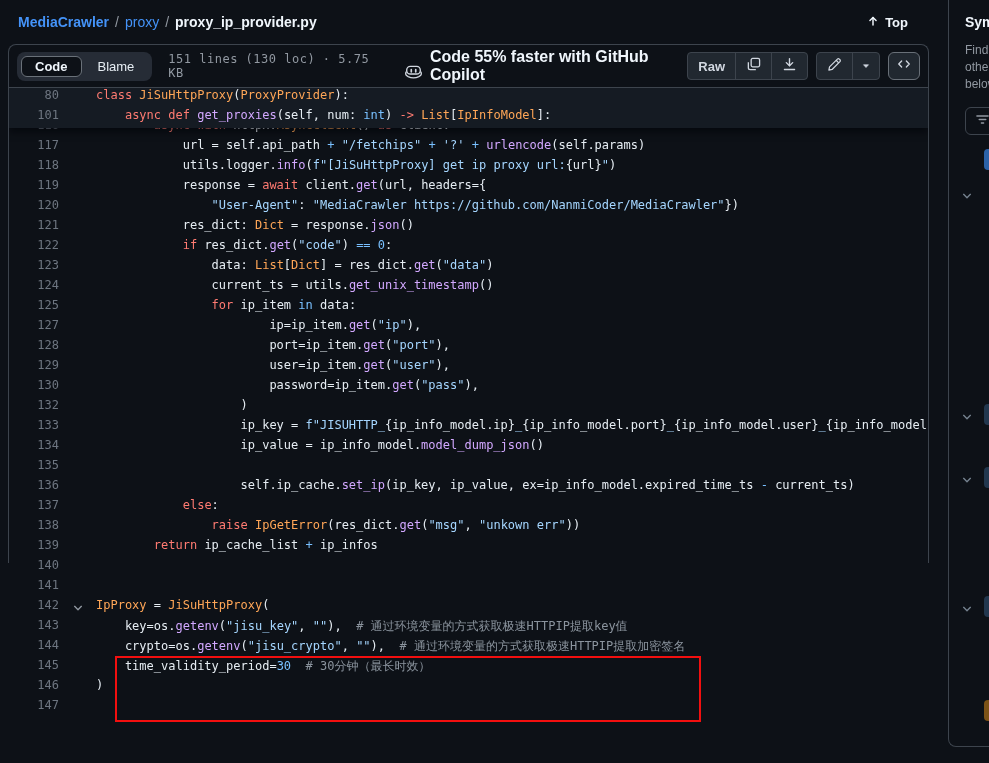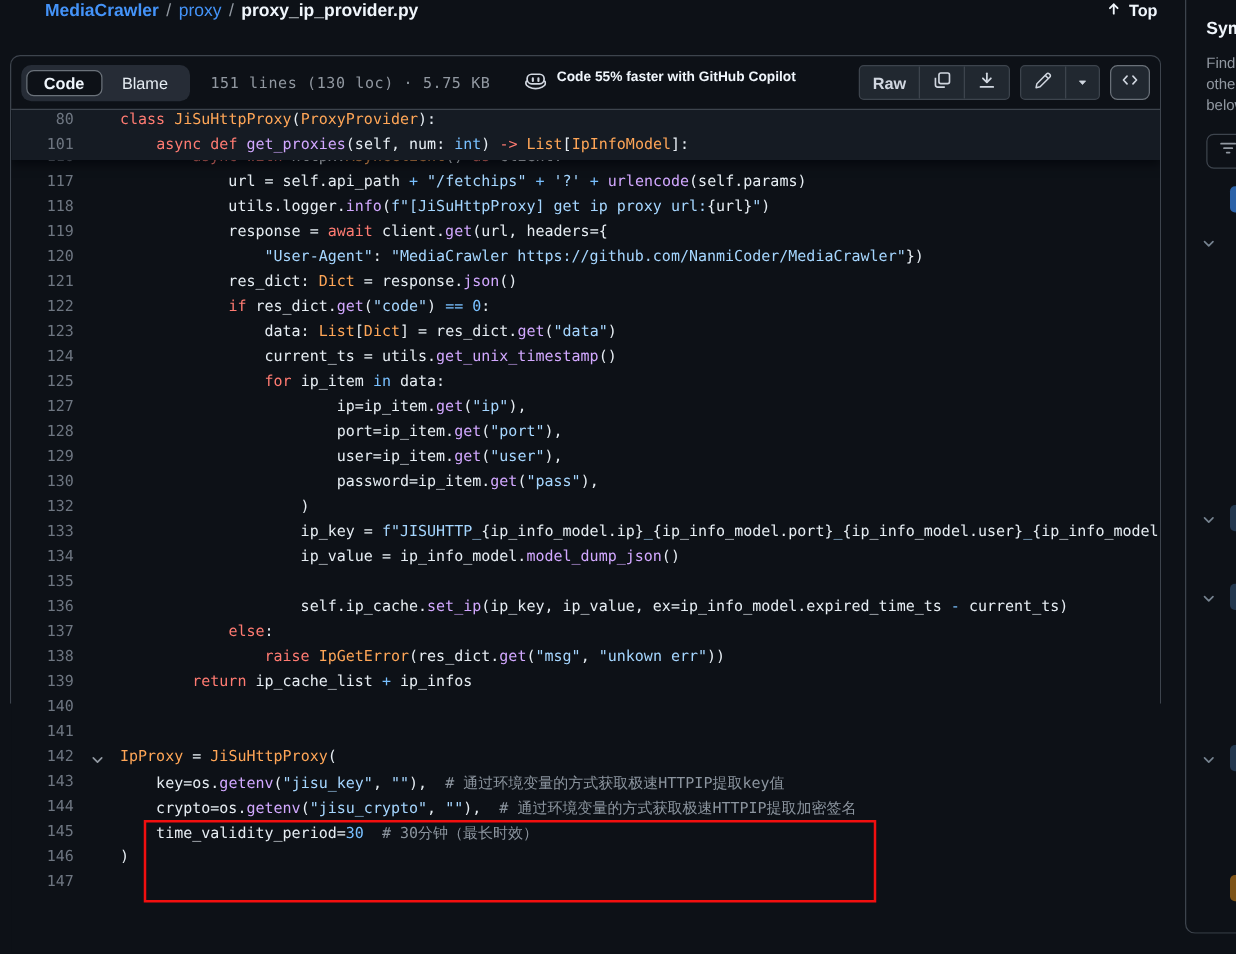--- a/index.html
+++ b/index.html
@@ -5,22 +5,22 @@
   * { margin:0; padding:0; box-sizing:border-box; }
   html,body { width:989px; height:763px; overflow:hidden; }
   body {
     background:#0d1117;
     font-family:"Liberation Sans", sans-serif;
     color:#e6edf3;
     position:relative;
   }
   
   .crumb-row{
-    position:absolute; left:20px; top:0; width:922px; height:44px;
-    display:flex; align-items:flex-start; padding:0 16px; font-size:14px;
+    position:absolute; left:2px; top:0; width:922px; height:44px;
+    display:flex; align-items:center; padding:0 16px; font-size:14px;
   }
   .crumb-link{ color:#4493f8; cursor:pointer; font-weight:600; text-decoration:none; }
   .crumb-link.dir{ font-weight:400; }
   .crumb-sep{ color:#9198a1; margin:0 6px; }
   .crumb-file{ color:#f0f6fc; font-weight:700; }
   .top-link{ margin-left:auto; display:flex; align-items:center; gap:5px;
     color:#f0f6fc; font-size:13px; font-weight:600; cursor:pointer; }
   .top-link svg{ stroke:#f0f6fc; }
 
   
@@ -31,22 +31,22 @@
   }
   .toolbar{
     height:43px; border-bottom:1px solid #3d444d;
     display:flex; align-items:center; padding:0 8px;
   }
   .seg{ display:flex; background:#262c36; border-radius:8px; padding:4px; gap:2px; }
   .tab{ font-size:13px; padding:3px 14px; border-radius:6px; color:#e6edf3; cursor:pointer; }
   .tab.active{ background:#0d1117; border:1px solid #6a7179; color:#f0f6fc;
     font-weight:700; padding:2px 13px; }
   .stats{ color:#9198a1; font:12px "DejaVu Sans Mono", monospace; margin-left:16px; letter-spacing:.5px; }
-  .copilot{ display:flex; align-items:flex-start; gap:8px; margin-left:28px;
-    color:#f0f6fc; font-size:11px; font-weight:700; }
+  .copilot{ display:flex; align-items:flex-end; gap:8px; margin-left:28px;
+    color:#f0f6fc; font-size:16px; font-weight:700; }
   .copilot svg{ stroke:#d1d7e0; }
   .actions{ margin-left:auto; display:flex; gap:8px; align-items:center; }
   .btn-group{ display:flex; border:1px solid #3d444d; border-radius:4px;
     background:#212830; height:28px; overflow:hidden; }
   .btn{ display:flex; align-items:center; justify-content:center; padding:0 10px;
     color:#d1d7e0; font-size:13px; font-weight:600; border-right:1px solid #3d444d;
     cursor:pointer; height:100%; }
   .btn:last-child{ border-right:none; }
   .btn svg{ stroke:#d1d7e0; }
   .btn.caret{ padding:0 8px; }

